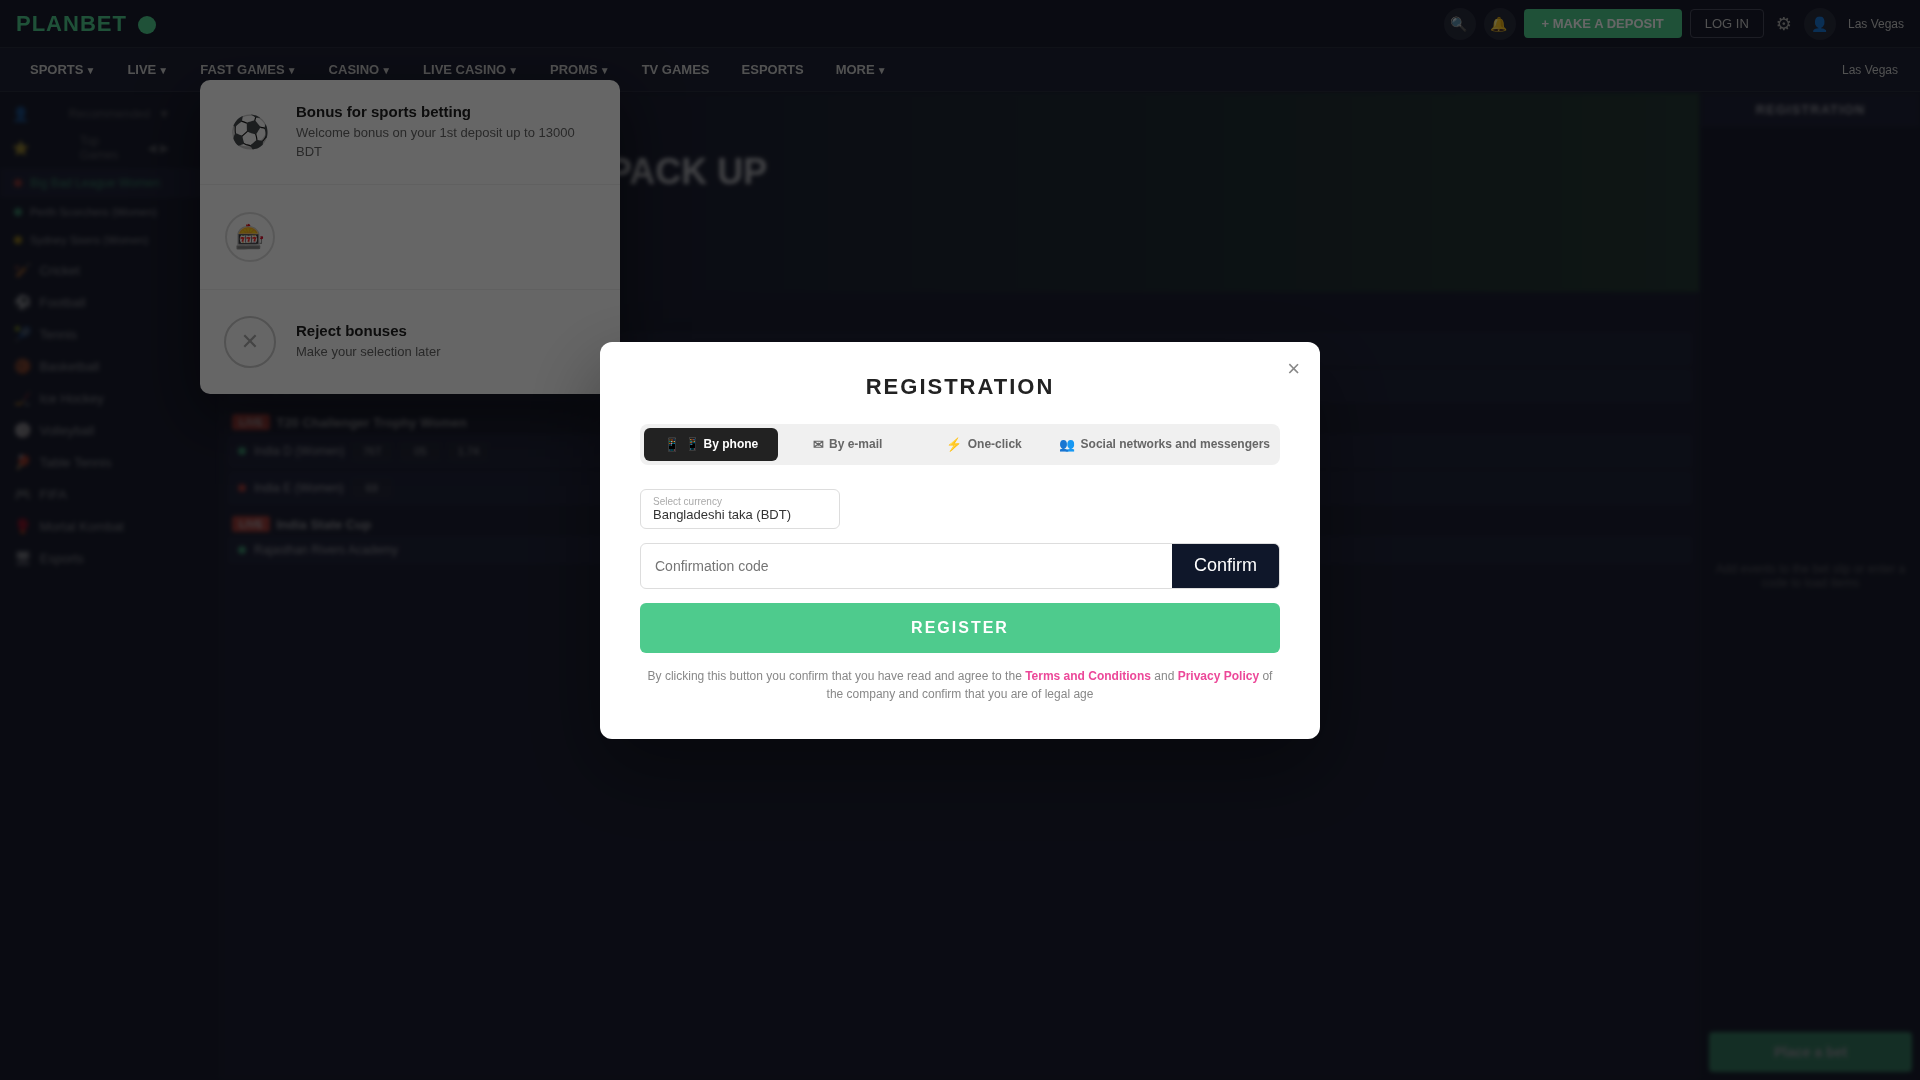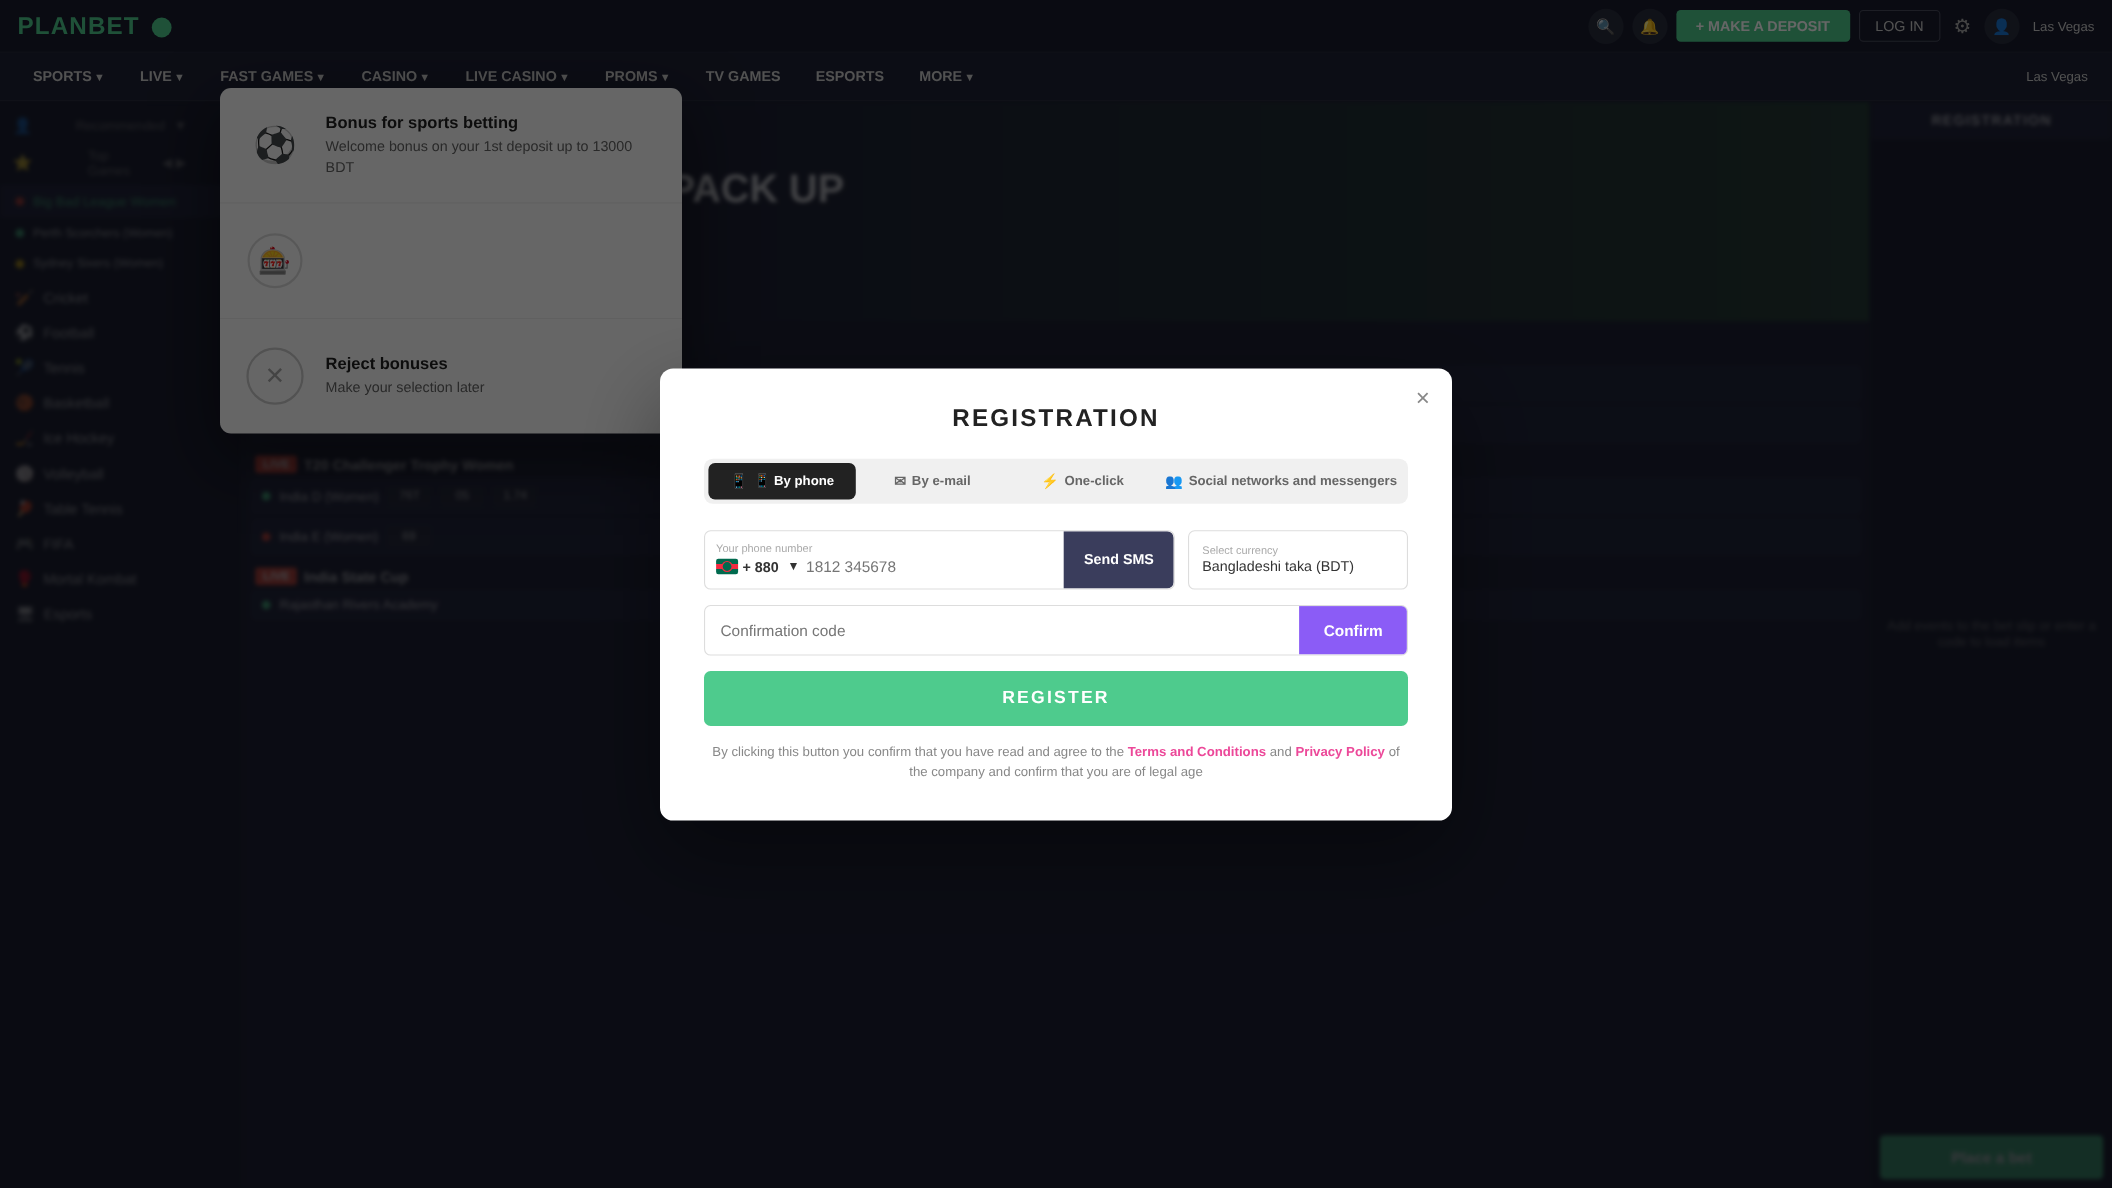--- a/index.html
+++ b/index.html
@@ -455,24 +455,24 @@
     .confirmation-input {
       flex: 1;
       border: none;
       outline: none;
       padding: 14px 14px;
       font-size: 14px;
       color: #ef4444;
       background: transparent;
     }
     .confirm-btn {
-      background: #8b5cf6;
-      color: #fff;
-      font-size: 14px;
-      font-weight: 700;
+      background: #0f172a;
+      color: #fff;
+      font-size: 18px;
+      font-weight: 400;
       border: none;
       padding: 0 22px;
       cursor: pointer;
     }
     .promo-field {
       flex: 1;
       border: 1.5px solid #ddd;
       border-radius: 6px;
       padding: 14px;
       font-size: 14px;
@@ -728,34 +728,20 @@
         <span style="font-size:12px;"> One-click</span>
       </div>
       <div class="reg-tab">
         <span>👥</span>
         <span style="font-size:12px;"> Social networks and messengers</span>
       </div>
     </div>
 
     
     <div class="form-row">
-      <div class="phone-field">
-        <div class="phone-field-inner">
-          <div class="phone-label-text">Your phone number</div>
-          <div class="phone-input-row">
-            <div class="flag-code">
-              <div class="flag"></div>
-              <span>+ 880</span>
-              <span class="chevron">▼</span>
-            </div>
-            <input class="phone-number-input" type="text" placeholder="1812 345678" style="">
-          </div>
-        </div>
-        <button class="send-sms-btn">Send SMS</button>
-      </div>
 
       <div class="currency-field">
         <div style="flex:1;">
           <div class="currency-label">Select currency</div>
           <div class="currency-value">Bangladeshi taka (BDT)</div>
         </div>
         <span class="chevron">▼</span>
       </div>
     </div>
 

